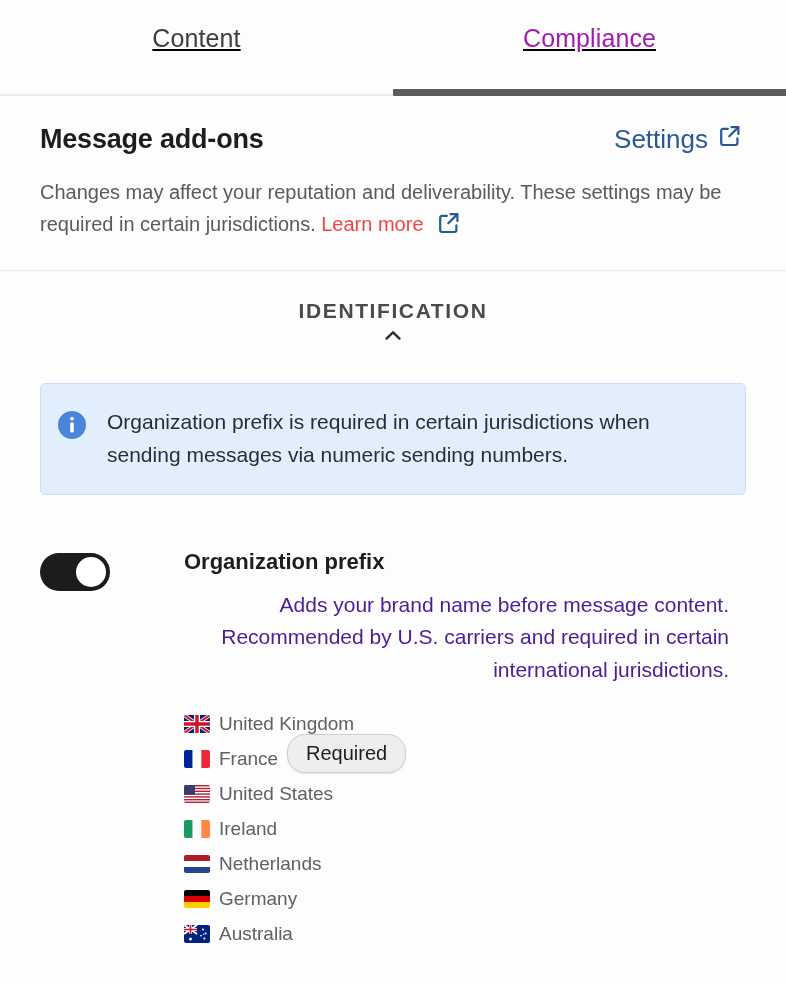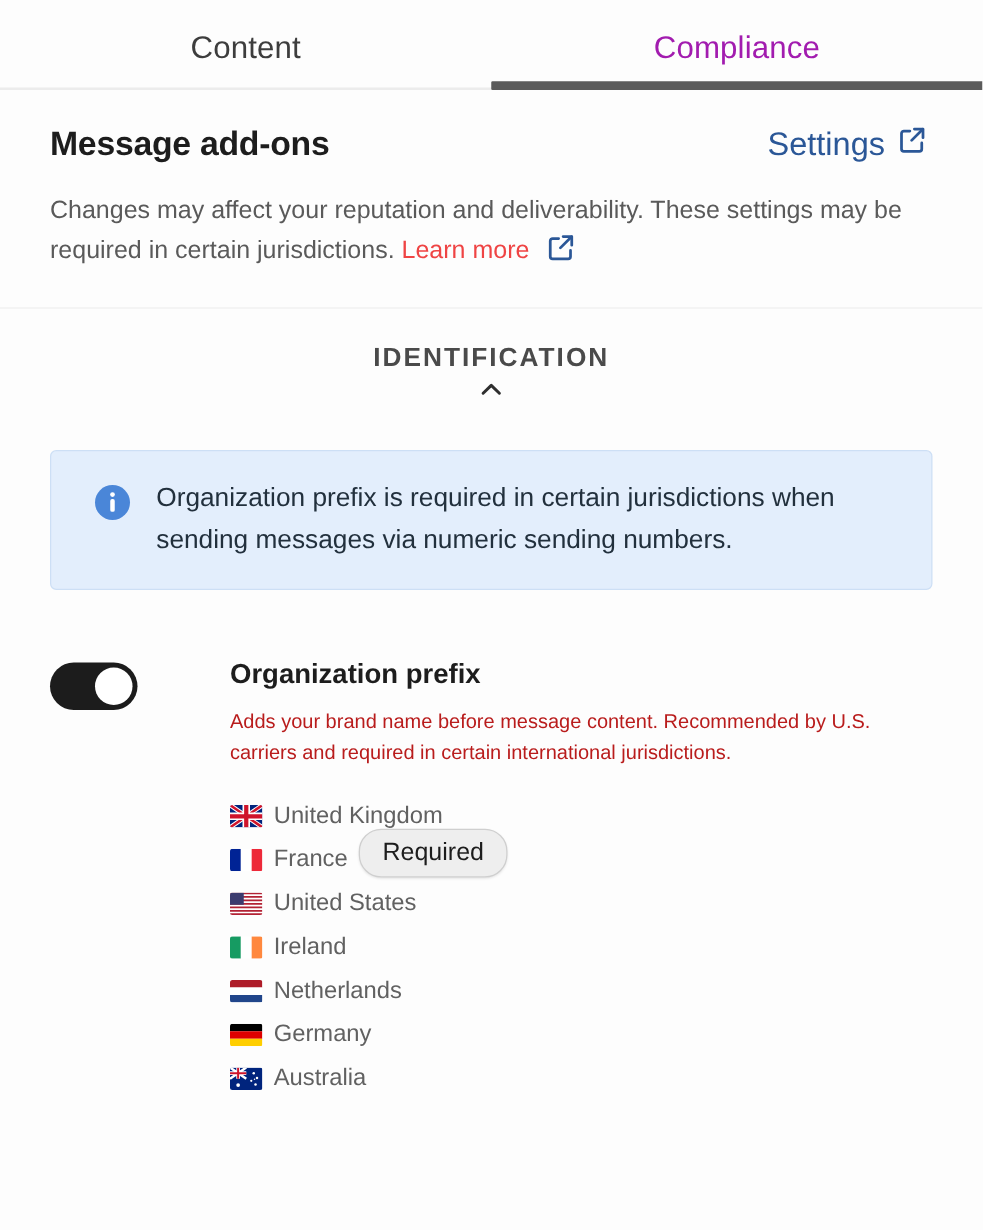--- a/index.html
+++ b/index.html
@@ -8,24 +8,25 @@
     height: 984px;
     background: #fdfdfd;
     font-family: "Liberation Sans", sans-serif;
     -webkit-font-smoothing: antialiased;
   }
   .page { width: 786px; height: 984px; position: relative; overflow: hidden; background: #fdfdfd; }
 
   
   .tabbar {
     display: flex;
-    height: 72px;
+    height: 96px;
     border-bottom: 2px solid #ececec;
     background: #fdfdfd;
     position: relative;
+    text-decoration: underline;
   }
   .tab {
     flex: 1 1 0;
     display: flex;
     align-items: flex-start;
     justify-content: center;
     padding-top: 24px;
     font-size: 25px;
     color: #3d3d3d;
     cursor: pointer;
@@ -107,21 +108,21 @@
     color: #4a4a4a;
   }
   .chevron { display: block; }
 
   
   .banner {
     margin: 6px 40px 0 40px;
     background: #e3eefc;
     border: 1px solid #cddff5;
     border-radius: 5px;
-    padding: 22px 22px 22px 34px;
+    padding: 22px 22px 22px 16px;
     display: flex;
     gap: 20px;
     align-items: flex-start;
   }
   .info-icon { flex: 0 0 auto; margin-top: 4px; }
   .banner-text {
     font-size: 21px;
     line-height: 1.57;
     color: #22303d;
   }
@@ -153,24 +154,25 @@
   }
 
   .toggle-body { flex: 1 1 auto; }
   .toggle-label {
     font-size: 22px;
     font-weight: bold;
     color: #1d1d1d;
     margin-bottom: 14px;
   }
   .toggle-desc {
-    font-size: 16px;
+    font-size: 21px;
     line-height: 1.54;
-    color: #b91c1c;
+    color: #4c1d95;
     max-width: 545px;
+    text-align: right;
   }
 
   
   .country-list { margin-top: 20px; position: relative; }
   .country {
     display: flex;
     align-items: center;
     gap: 9px;
     height: 35px;
     font-size: 19px;

